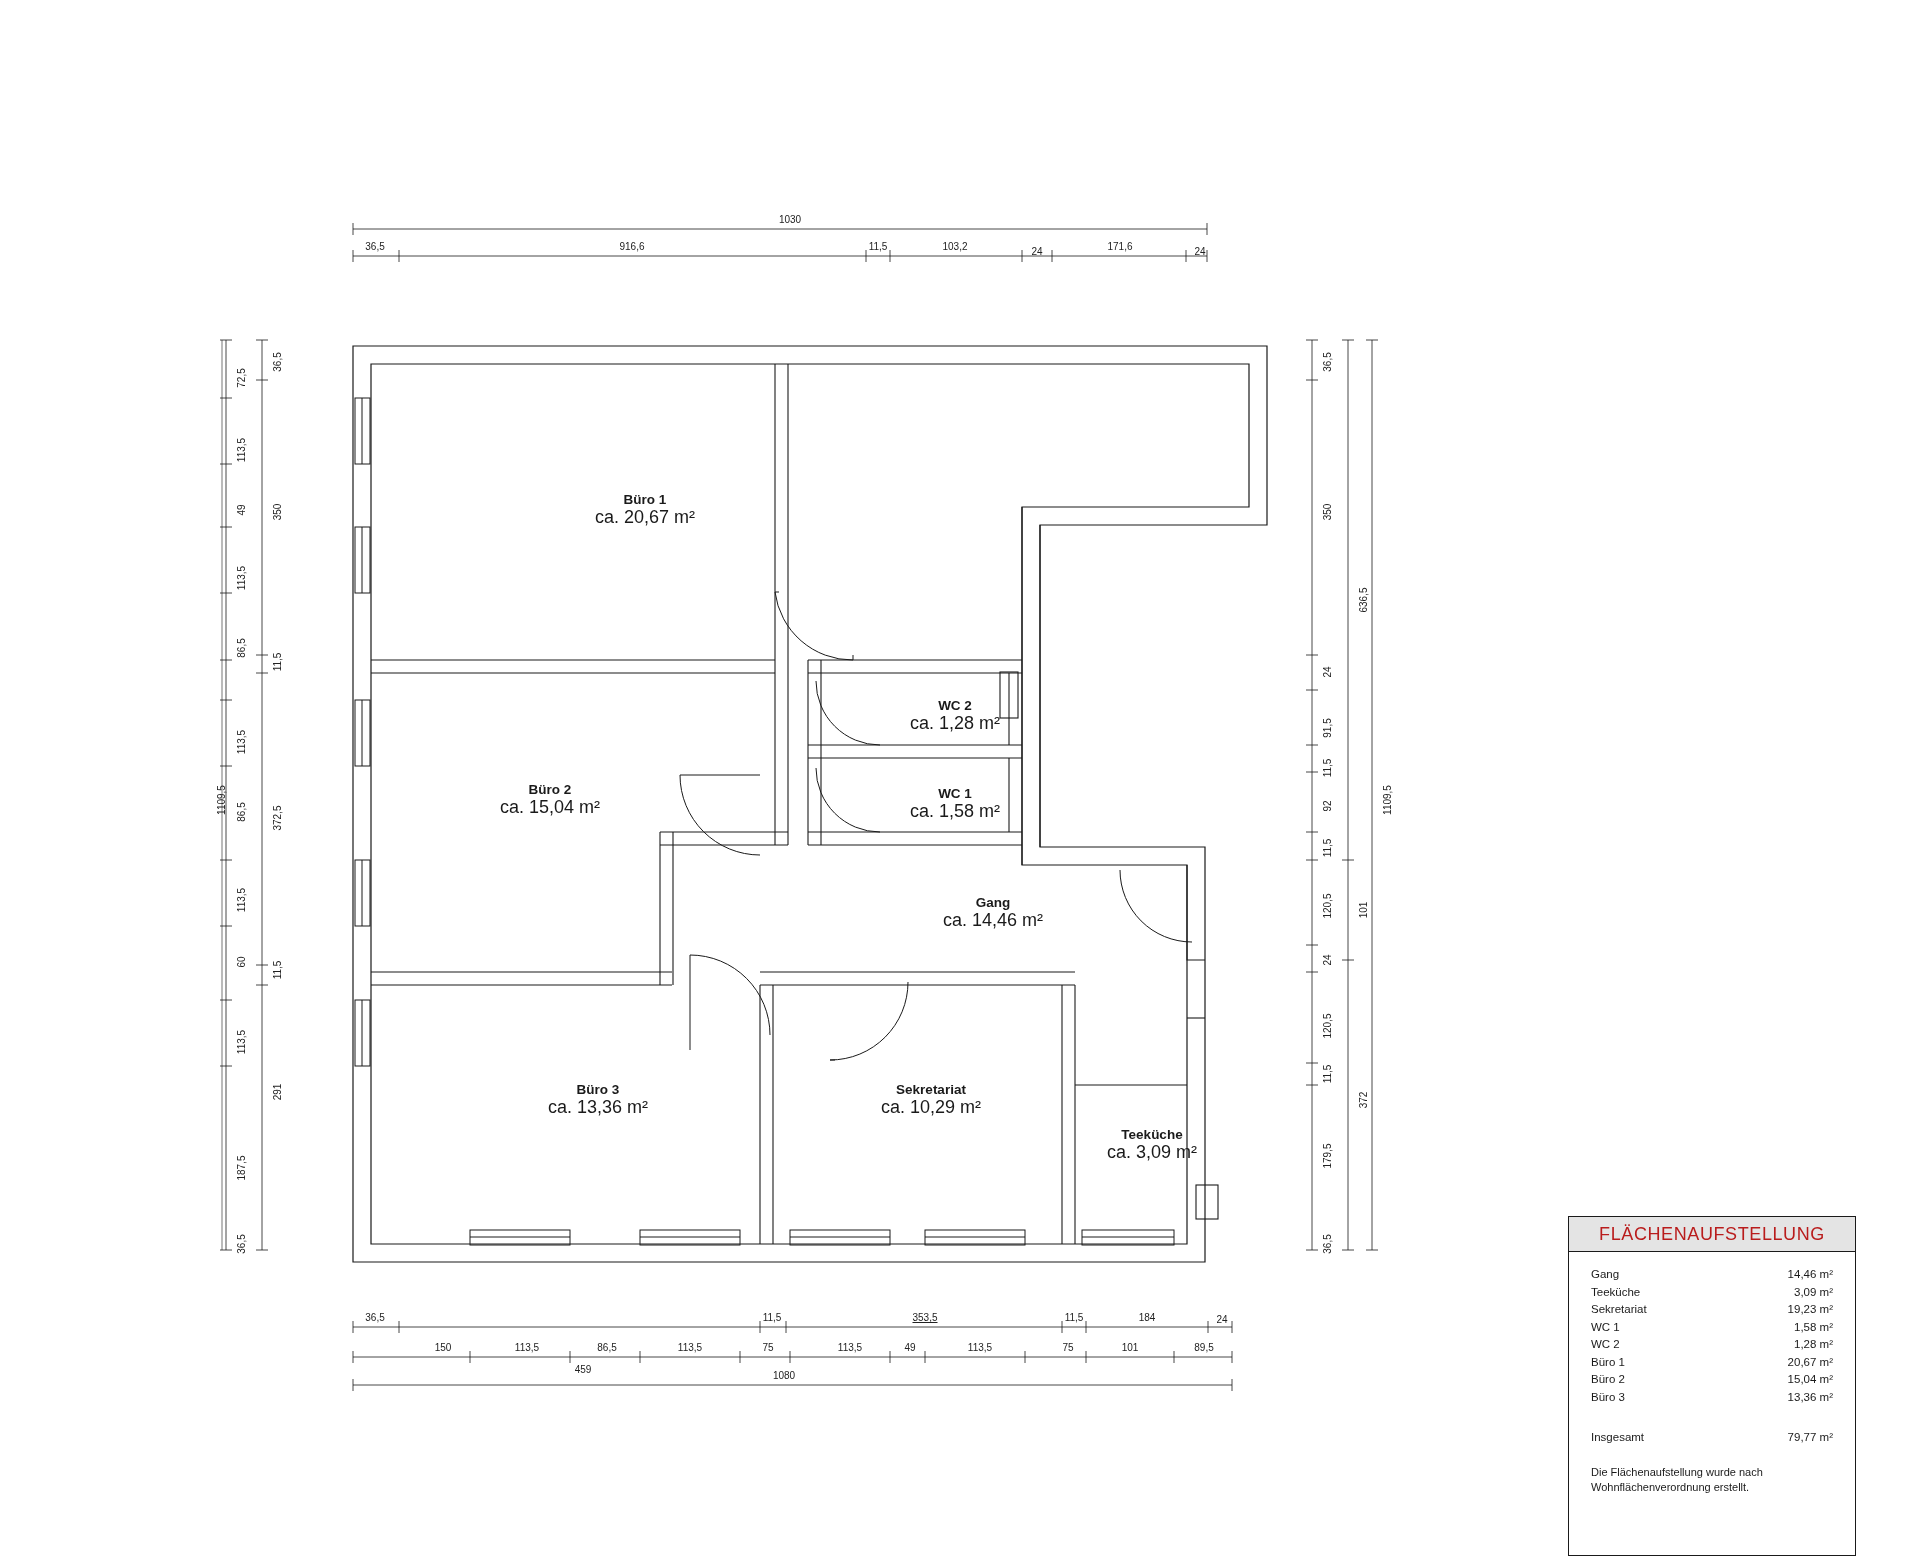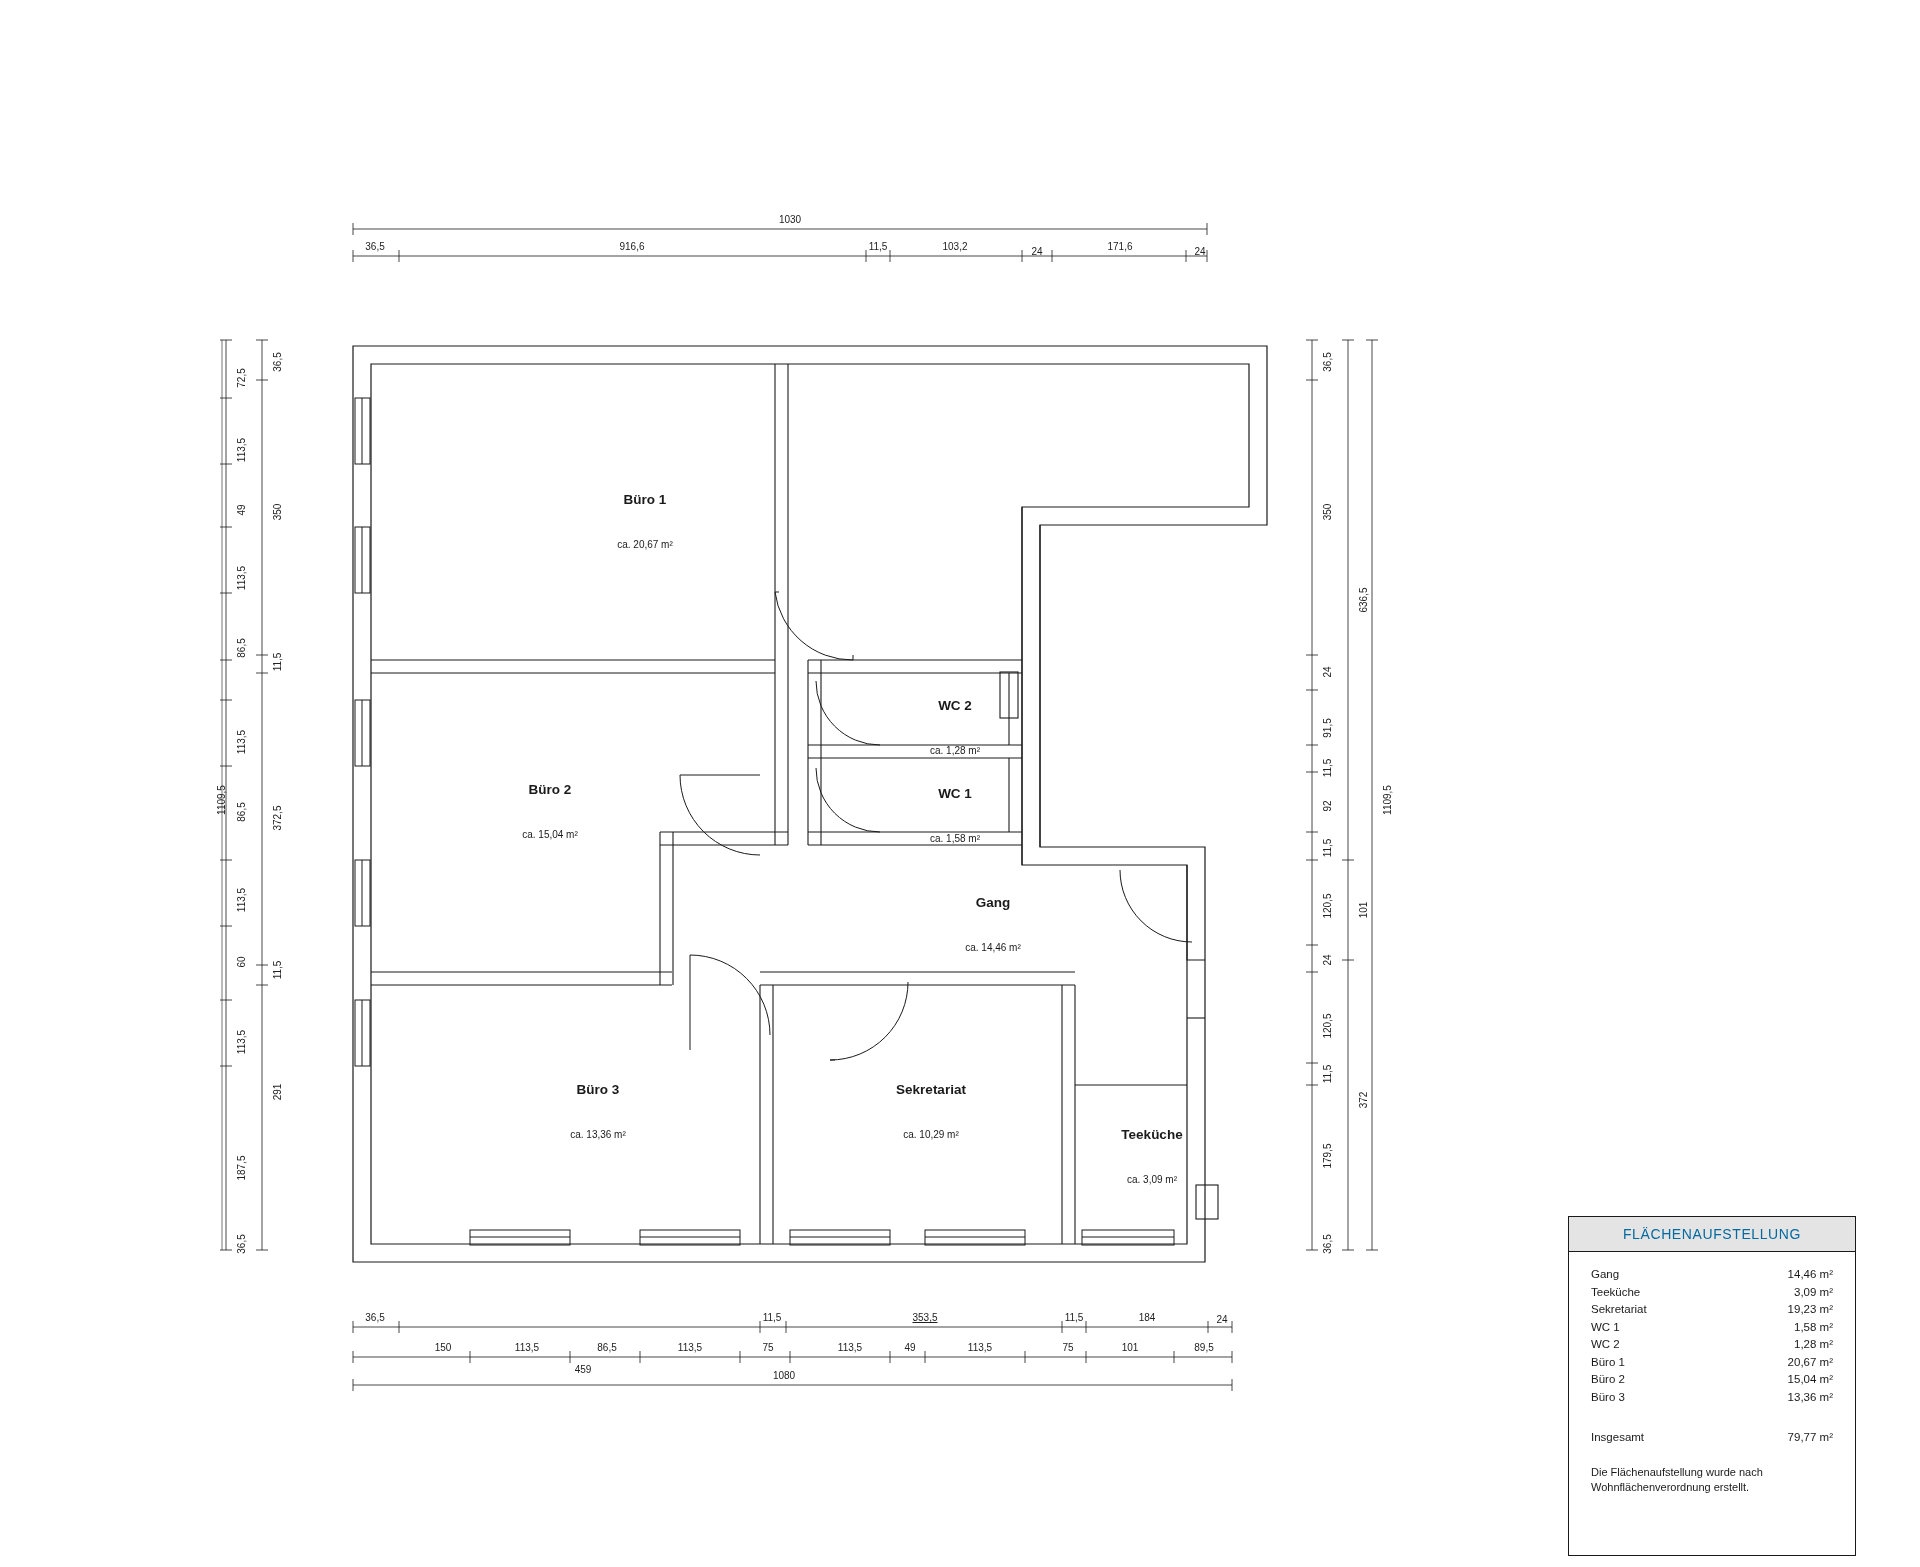--- a/index.html
+++ b/index.html
@@ -2,28 +2,28 @@
 <html><head>
 <meta charset="utf-8">
 <style>
   html,body{margin:0;padding:0;background:#ffffff;}
   body{width:1920px;height:1567px;position:relative;overflow:hidden;
        font-family:"Liberation Sans", sans-serif;color:#1a1a1a;}
   .plan{position:absolute;left:0;top:0;width:1920px;height:1567px;}
   .dim{position:absolute;white-space:nowrap;font-size:10px;color:#222;}
   .dim.v{transform-origin:0 0;}
   .room-name{font-size:13.5px;font-weight:bold;text-align:center;}
-  .room-area{font-size:10px;text-align:center;margin-top:32px;}
+  .room-area{font-size:18px;text-align:center;}
   .room{position:absolute;text-align:center;}
   
   .legend{position:absolute;left:1568px;top:1216px;width:288px;height:340px;
           border:1px solid #1a1a1a;background:#fff;box-sizing:border-box;}
   .legend-head{height:34px;background:#e4e4e4;border-bottom:1px solid #1a1a1a;
                display:flex;align-items:center;justify-content:center;
-               font-size:14px;letter-spacing:.6px;color:#0369a1;}
+               font-size:18px;letter-spacing:.6px;color:#b91c1c;}
   .legend-body{padding:14px 22px 0 22px;}
   .legend-row{display:flex;justify-content:space-between;font-size:11.5px;line-height:17.5px;}
   .legend-sep{height:1px;background:transparent;margin:10px 0 0 0;}
   .legend-total{display:flex;justify-content:space-between;font-size:11.5px;line-height:17.5px;margin-top:12px;}
   .legend-note{font-size:11px;line-height:15px;margin-top:18px;color:#1a1a1a;}
 </style>
 </head>
 <body>
 
 <svg class="plan" viewBox="0 0 1920 1567" xmlns="http://www.w3.org/2000/svg">

